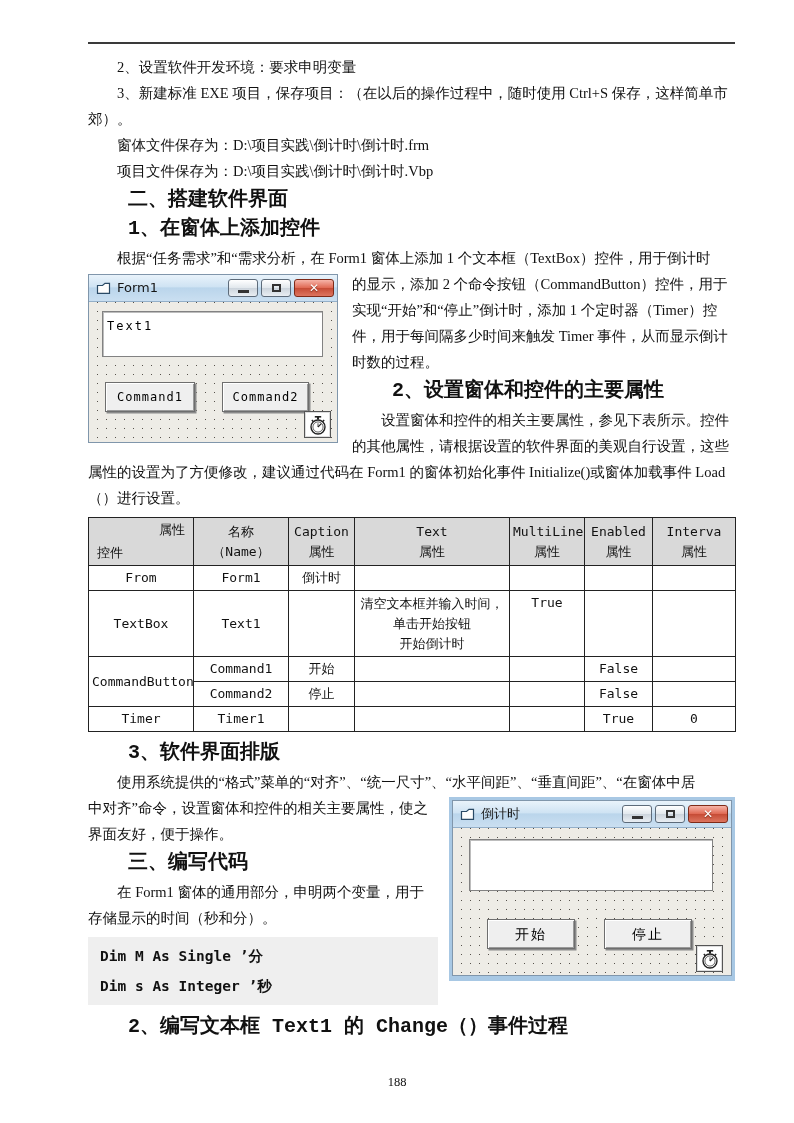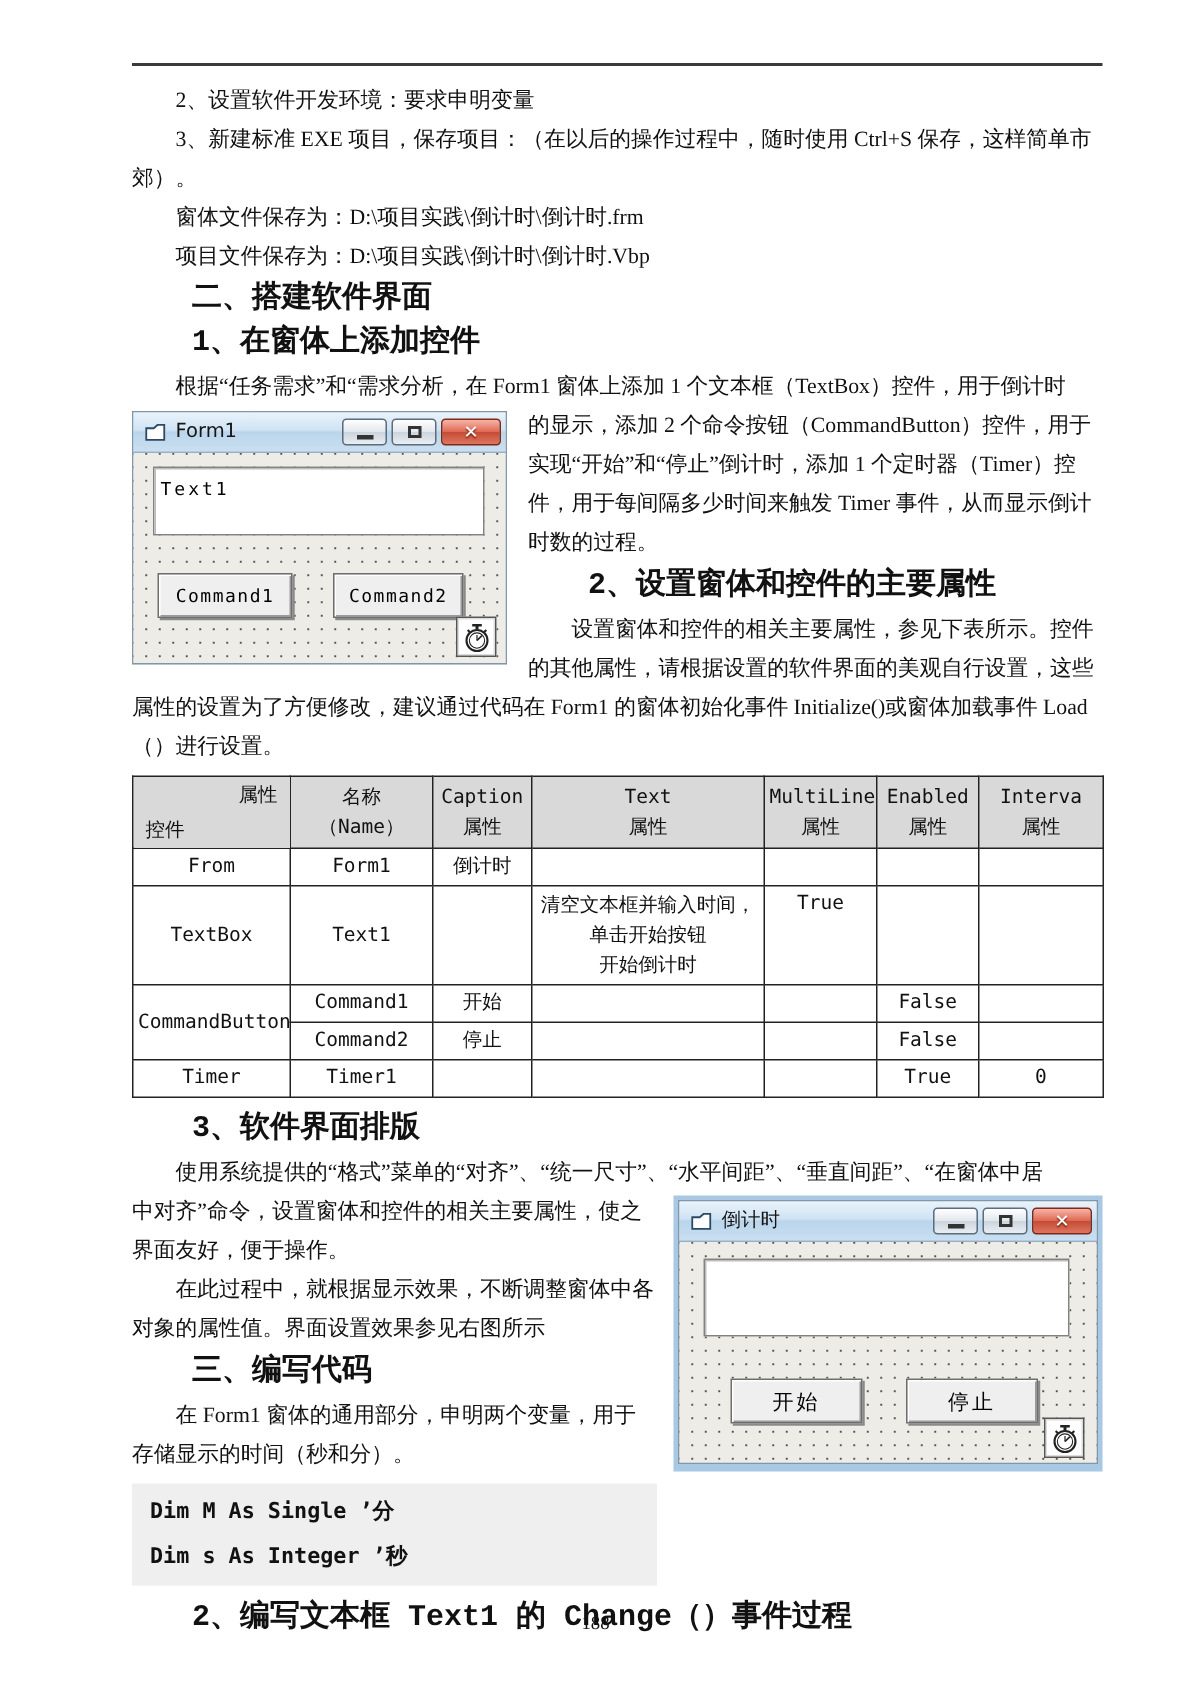--- a/index.html
+++ b/index.html
@@ -300,21 +300,20 @@
               <circle cx="10" cy="12" r="5.1" fill="none" stroke="#222" stroke-width="0.7"></circle>
               <line x1="10" y1="12" x2="13.3" y2="8.7" stroke="#222" stroke-width="1.1"></line>
               <line x1="10" y1="12" x2="10" y2="8.3" stroke="#222" stroke-width="0.8"></line>
             </svg>
           </div>
         </div>
       </div>
     </div>
 
     <p>中对齐”命令，设置窗体和控件的相关主要属性，使之界面友好，便于操作。</p>
-    <p class="ind">在此过程中，就根据显示效果，不断调整窗体中各对象的属性值。界面设置效果参见右图所示</p>
 
     <div class="h4">三、编写代码</div>
     <p class="ind">在 Form1 窗体的通用部分，申明两个变量，用于存储显示的时间（秒和分）。</p>
 
     <div class="codeblock half">
       <div>Dim M As Single ’分</div>
       <div>Dim s As Integer ’秒</div>
     </div>
   </div>
 

